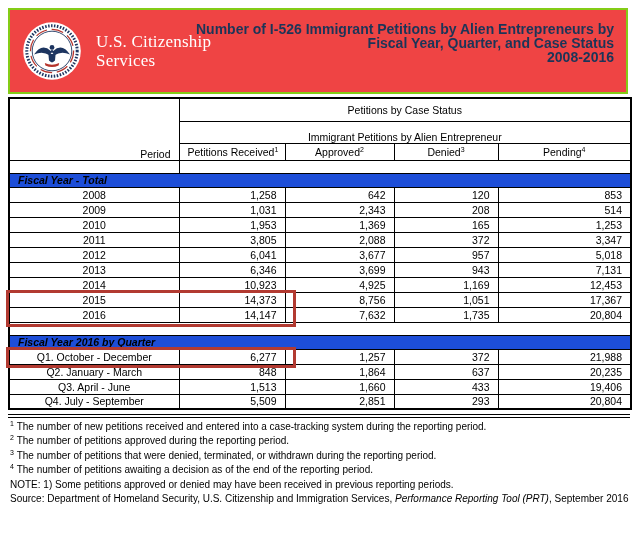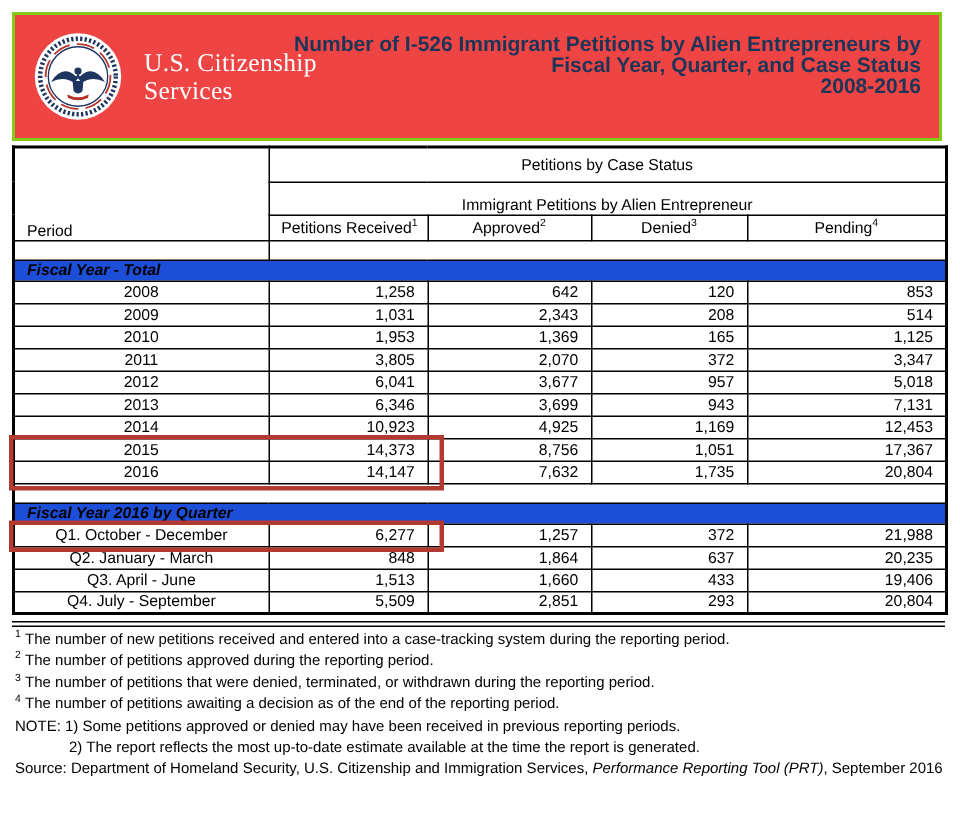--- a/index.html
+++ b/index.html
@@ -24,21 +24,21 @@
   table.report td{border:1px solid #000;padding:0 8px;box-sizing:border-box;
           overflow:hidden;white-space:nowrap;}
   .r-top td{height:23px;text-align:center;vertical-align:middle;}
   .r-sub td{height:22px;text-align:center;vertical-align:bottom;padding-bottom:3px;}
   .r-cols td{height:17px;text-align:center;vertical-align:middle;}
   .r-empty1 td{height:13px;}
   .r-sec td{height:14px;background:#1d4ed8;font-weight:bold;font-style:italic;
           text-align:left;padding-left:4px;}
   .r-data td{height:15px;vertical-align:middle;}
   .r-gap td{height:13px;}
-  td.period-head{text-align:left;vertical-align:bottom;padding-bottom:2px;}
+  td.period-head{text-align:right;vertical-align:bottom;padding-bottom:2px;}
   td.pcell{text-align:center;padding-left:18px;margin-top:32px;}
   td.vcell{text-align:right;padding-right:8px;}
   sup.fn{font-size:7px;line-height:0;}
 
   
   .hl{position:absolute;border:3px solid #b23a31;background:transparent;
       box-sizing:border-box;pointer-events:none;}
   #hl-years{left:6px;top:290px;width:290px;height:37px;}
   #hl-q1{left:6px;top:347px;width:290px;height:21px;}
 
@@ -120,26 +120,26 @@
         <td class="vcell">1,031</td>
         <td class="vcell">2,343</td>
         <td class="vcell">208</td>
         <td class="vcell">514</td>
       </tr>
       <tr class="r-data">
         <td class="pcell">2010</td>
         <td class="vcell">1,953</td>
         <td class="vcell">1,369</td>
         <td class="vcell">165</td>
-        <td class="vcell">1,125</td>
+        <td class="vcell">1,253</td>
       </tr>
       <tr class="r-data">
         <td class="pcell">2011</td>
         <td class="vcell">3,805</td>
-        <td class="vcell">2,070</td>
+        <td class="vcell">2,088</td>
         <td class="vcell">372</td>
         <td class="vcell">3,347</td>
       </tr>
       <tr class="r-data">
         <td class="pcell">2012</td>
         <td class="vcell">6,041</td>
         <td class="vcell">3,677</td>
         <td class="vcell">957</td>
         <td class="vcell">5,018</td>
       </tr>
@@ -214,17 +214,16 @@
   <div class="hl" id="hl-q1"></div>
 
   <div class="dbl-rule"></div>
 
   <div class="notes">
     <div class="note-line"><sup class="fn">1</sup>&nbsp;<span>The number of new petitions received and entered into a case-tracking system during the reporting period.</span></div>
     <div class="note-line"><sup class="fn">2</sup>&nbsp;<span>The number of petitions approved during the reporting period.</span></div>
     <div class="note-line"><sup class="fn">3</sup>&nbsp;<span>The number of petitions that were denied, terminated, or withdrawn during the reporting period.</span></div>
     <div class="note-line"><sup class="fn">4</sup>&nbsp;<span>The number of petitions awaiting a decision as of the end of the reporting period.</span></div>
     <div class="note-line"><span class="mk">NOTE:</span>&nbsp;<span>1) Some petitions approved or denied may have been received in previous reporting periods.</span></div>
-    <div class="note-line note-indent"><span>2) The report reflects the most up-to-date estimate available at the time the report is generated.</span></div>
     <div class="note-line"><span class="mk">Source:</span>&nbsp;<span>Department of Homeland Security, U.S. Citizenship and Immigration Services, </span><span class="it">Performance Reporting Tool (PRT)</span><span>, September 2016</span></div>
   </div>
 
 </div>
 
 </body></html>

